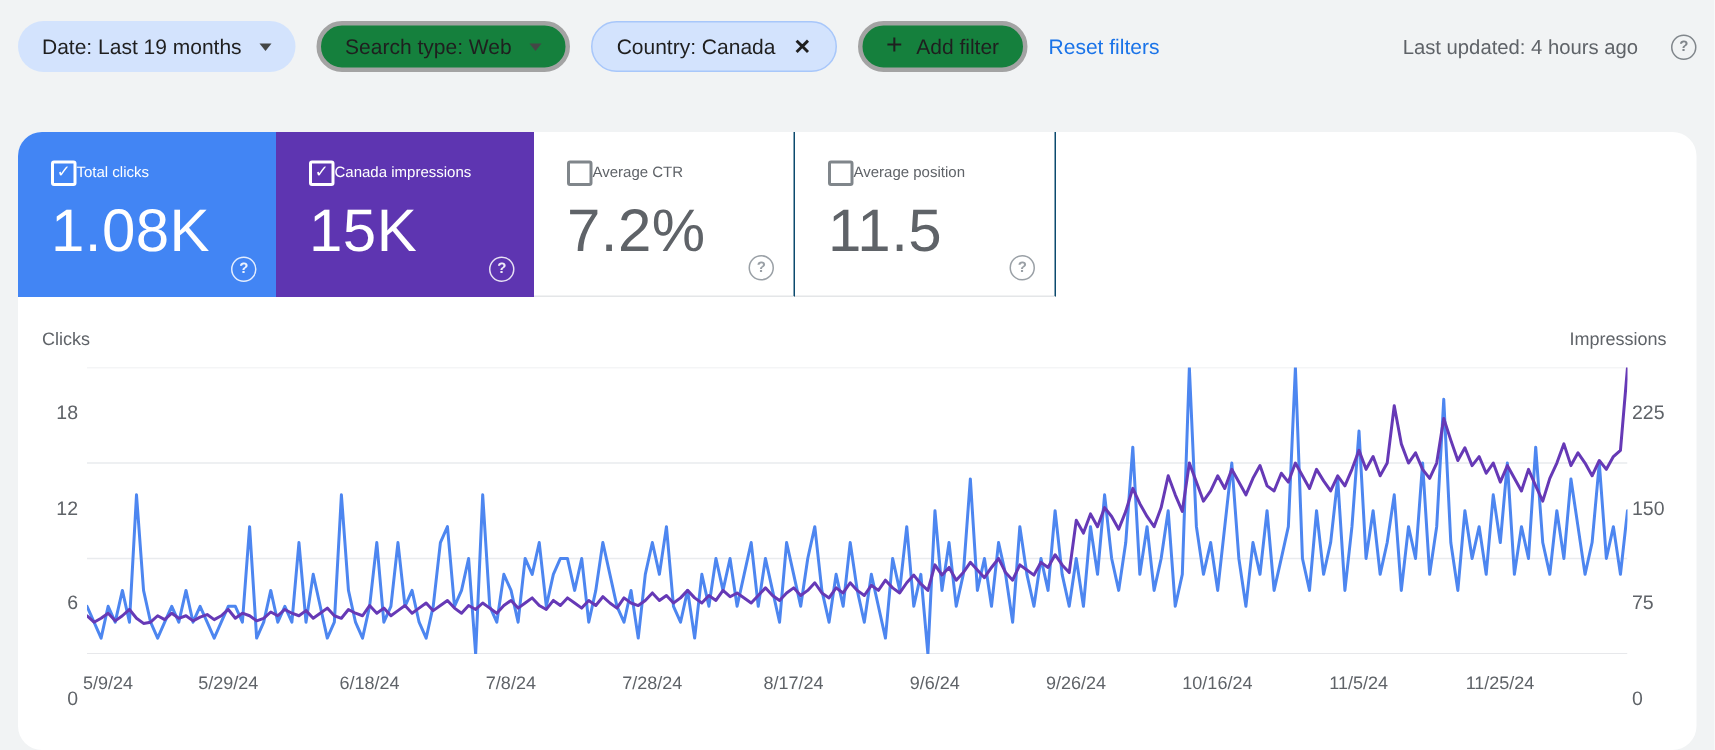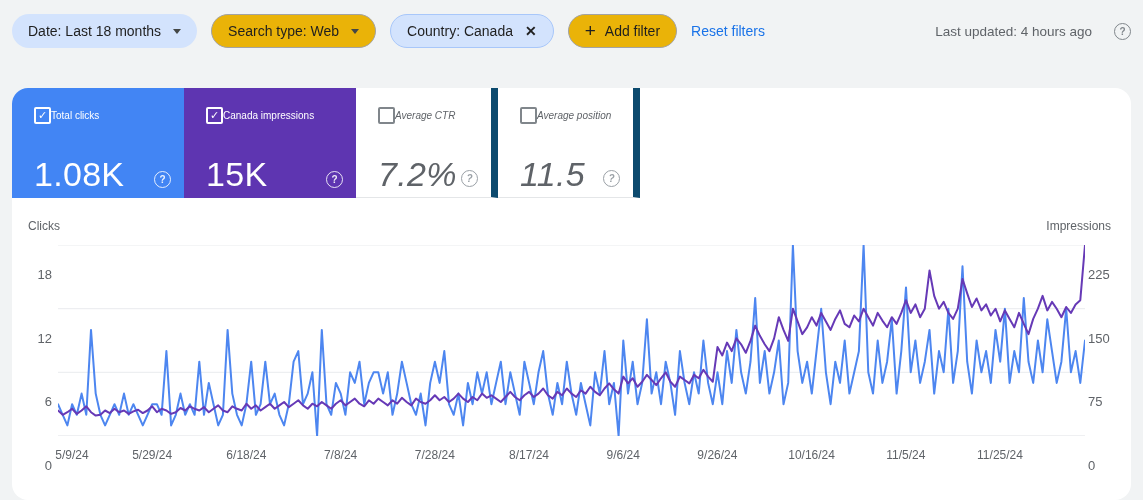--- a/index.html
+++ b/index.html
@@ -8,44 +8,44 @@
     background:#f1f3f4;
     font-family:"Liberation Sans", sans-serif;
     -webkit-font-smoothing:antialiased;
   }
   
   .filter-bar{position:absolute;top:13px;left:12px;right:12px;height:36px;display:flex;align-items:center;gap:14px;}
   .chip{height:34px;border-radius:17px;display:inline-flex;align-items:center;padding:0 16px;
         font-size:14px;font-weight:500;color:#1f1f1f;cursor:pointer;box-sizing:border-box;white-space:nowrap;}
   .chip-blue{background:#d3e3fd;}
   .chip-blue-bordered{background:#d3e3fd;border:1px solid #a8c7fa;}
-  .chip-outline{background:#eab308;border:1px solid #a3a3a3;}
+  .chip-outline{background:#15803d;border:3px solid #a3a3a3;}
   .caret{width:0;height:0;border-left:4.5px solid transparent;border-right:4.5px solid transparent;
          border-top:5px solid #444746;margin-left:12px;}
   .close-x{margin-left:12px;font-size:14px;font-weight:600;color:#1f1f1f;line-height:1;}
   .plus{font-size:19px;font-weight:400;margin-right:9px;color:#1f1f1f;line-height:1;margin-top:-2px;}
   .reset-link{color:#1a73e8;font-size:14px;font-weight:500;cursor:pointer;}
   .last-updated{margin-left:auto;color:#5f6368;font-size:13.5px;display:flex;align-items:center;gap:22px;}
   .help-circle{width:15px;height:15px;border-radius:50%;border:1.5px solid #80868b;color:#80868b;
                font-size:10px;font-weight:700;display:inline-flex;align-items:center;justify-content:center;}
   
   .main-card{position:absolute;top:88px;left:12px;width:1119px;height:412px;background:#ffffff;
              border-radius:16px;}
   
   .metric-row{display:flex;height:110px;}
   .metric-card{width:172px;height:110px;position:relative;padding:19px 0 0 22px;box-sizing:border-box;cursor:pointer;}
   .metric-card.first{border-top-left-radius:16px;}
-  .metric-card.white{width:142px;background:#fff;border-right:7px solid #0c4a6e;border-bottom:1px solid #e4e6e8;font-style:italic;}
+  .metric-card.white{width:174px;background:#fff;border-right:1px solid #0c4a6e;border-bottom:1px solid #e4e6e8;}
   .metric-head{display:flex;align-items:center;}
   .cbx{width:13px;height:13px;border-radius:2px;border:2px solid #ffffff;display:inline-flex;
        align-items:center;justify-content:center;font-size:11px;line-height:1;color:#fff;flex:0 0 auto;}
   .metric-card.white .cbx{border-color:#80868b;color:transparent;}
   .metric-label{font-size:10px;color:#ffffff;white-space:nowrap;}
   .metric-card.white .metric-label{color:#5f6368;}
-  .metric-value{font-size:34px;color:#ffffff;margin-top:31px;letter-spacing:.3px;}
+  .metric-value{font-size:40px;color:#ffffff;margin-top:8px;letter-spacing:.3px;}
   .metric-card.white .metric-value{color:#5f6368;}
   .help-badge{position:absolute;right:13px;bottom:10px;width:15px;height:15px;border-radius:50%;
               border:1.5px solid rgba(255,255,255,.85);color:rgba(255,255,255,.9);font-size:10px;font-weight:700;
               display:flex;align-items:center;justify-content:center;cursor:pointer;}
   .metric-card.white .help-badge{border-color:#9aa0a6;color:#9aa0a6;}
   
   .chart-area{position:relative;height:302px;}
   .axis-title{position:absolute;top:21px;font-size:12px;color:#5f6368;}
   .axis-title.left{left:16px;}
   .axis-title.right{right:20px;}
@@ -55,21 +55,21 @@
   .xtick{position:absolute;top:250px;font-size:12px;color:#5f6368;transform:translateX(-50%);white-space:nowrap;}
   #chart-svg{position:absolute;left:46px;top:47px;}
 </style>
 </head>
 <body>
 
 <div>
 
   <div class="filter-bar">
     <div class="chip chip-blue">
-      <span>Date: Last 18 months</span>
+      <span>Date: Last 19 months</span>
       <span class="caret"></span>
     </div>
     <div class="chip chip-outline">
       <span>Search type: Web</span>
       <span class="caret"></span>
     </div>
     <div class="chip chip-blue-bordered">
       <span>Country: Canada</span>
       <span class="close-x">✕</span>
     </div>

